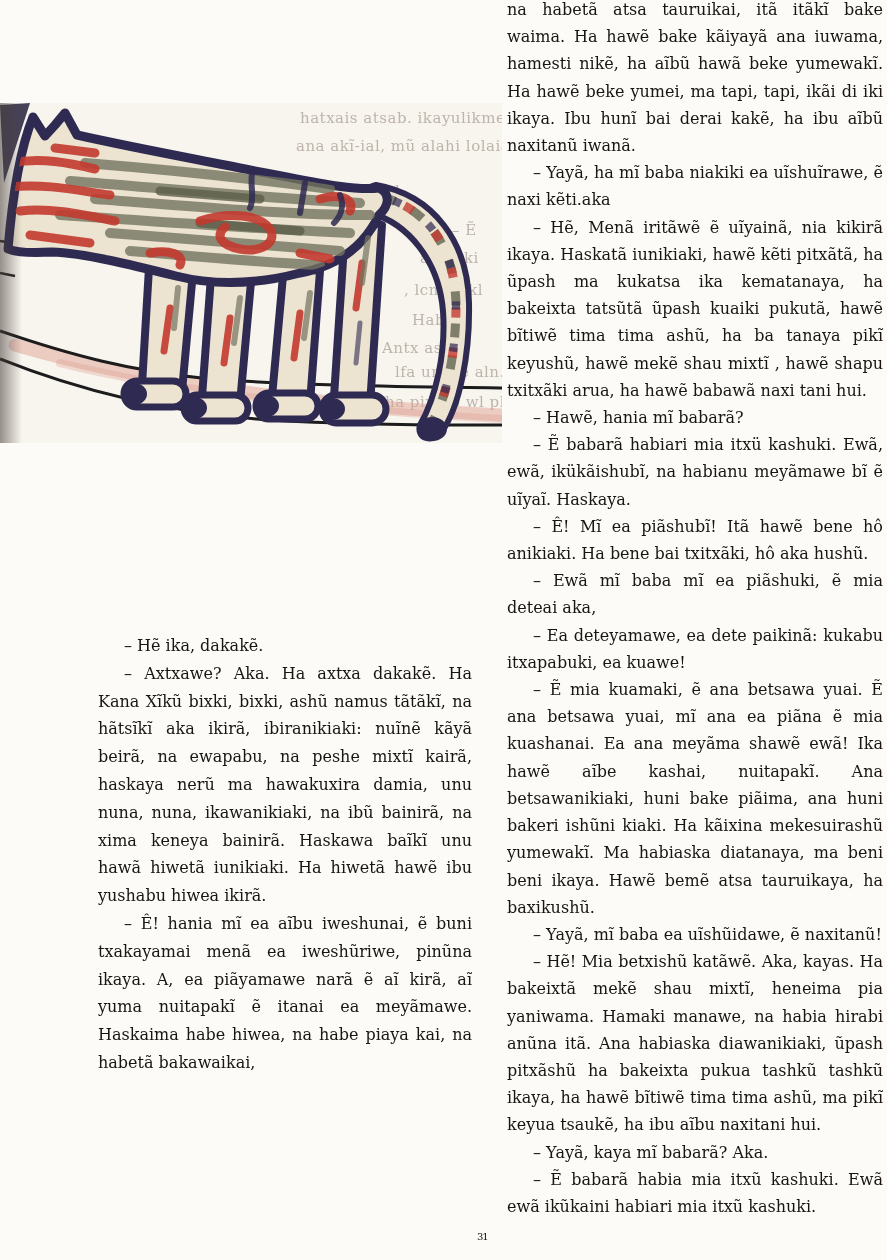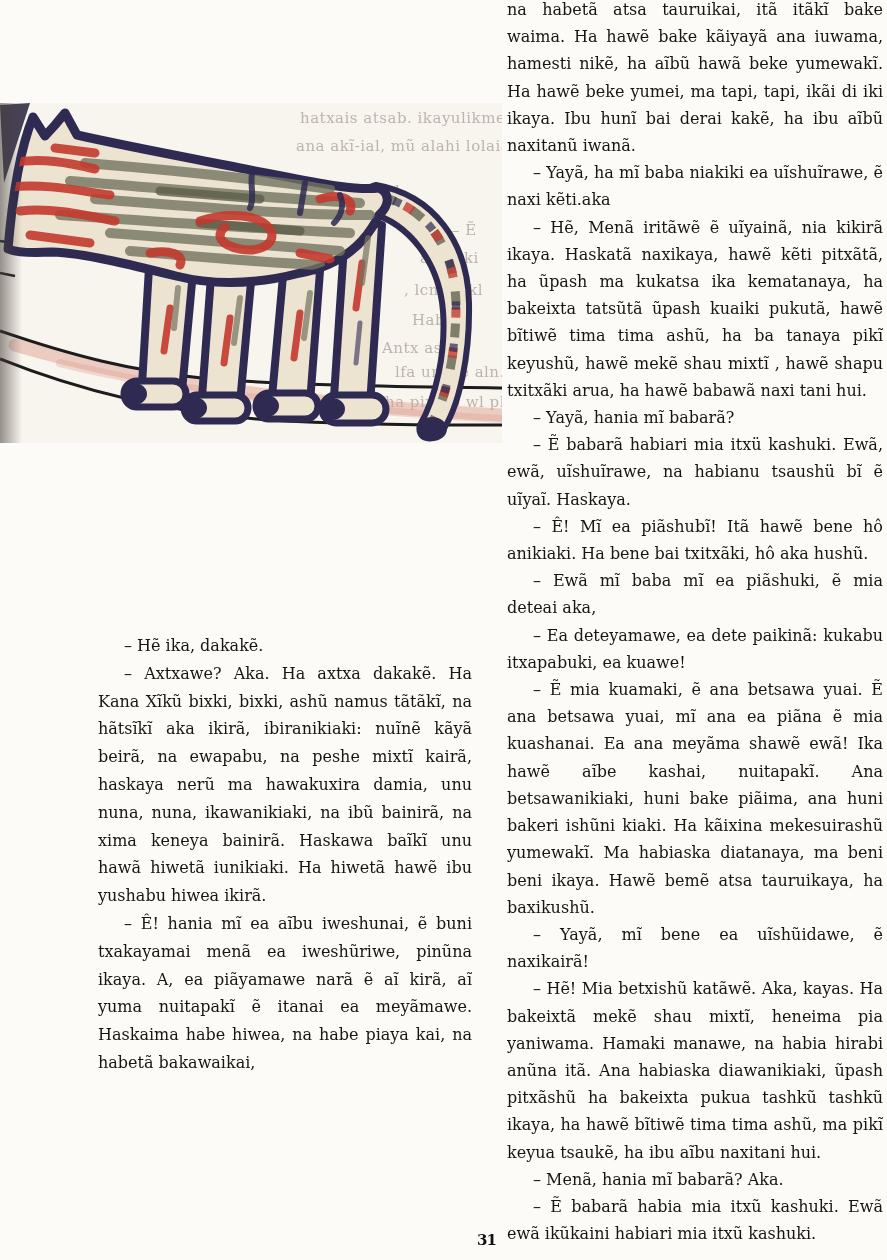--- a/index.html
+++ b/index.html
@@ -25,21 +25,21 @@
   
   .col{position:absolute;font-size:16px;}
   .col-left{left:98px;top:632px;width:374px;line-height:27.8px;}
   .col-right{left:507px;top:-4px;width:376px;line-height:27.2px;}
   .para{margin:0;text-align:justify;}
   .para.indent{text-indent:26px;}
   .u{}
   
   .pageno{
     position:absolute;left:477px;top:1231px;
-    font-weight:bold;font-size:15px;letter-spacing:-1px;color:#111;
+    font-weight:normal;font-size:10px;letter-spacing:-1px;color:#111;
   }
 </style>
 </head>
 <body>
 
 <div class="page">
 
   <div class="illustration">
     <div class="bleed">
         <span class="frag" style="left: 300px; top: 6px;">hatxais atsab. ikayulikme bũ hui. Haska</span>
@@ -158,27 +158,27 @@
   </div>
 
   <div class="col col-left">
       <p class="para indent">– Hẽ ika, dakakẽ.</p>
       <p class="para indent">– Axtxawe? Aka. Ha axtxa dakakẽ. Ha Kana Xĩkũ bixki, bixki, ashũ namus tãtãkĩ, na hãtsĩkĩ aka ikirã, ibiranikiaki: nuĩnẽ kãyã beirã, na ewapabu, na peshe mixtĩ kairã, haskaya nerũ ma hawakuxira damia, unu nuna, nuna, ikawanikiaki, na ibũ bainirã, na xima keneya bainirã. Haskawa baĩkĩ unu hawã hiwetã iunikiaki. Ha hiwetã hawẽ ibu yushabu hiwea ikirã.</p>
       <p class="para indent">– Ê! hania mĩ ea aĩbu iweshunai, ẽ buni txakayamai menã ea iweshũriwe, pinũna ikaya. A, ea piãyamawe narã ẽ aĩ kirã, aĩ yuma nuitapakĩ ẽ itanai ea meyãmawe. Haskaima habe hiwea, na habe piaya kai, na habetã bakawaikai,</p>
     </div>
   <div class="col col-right">
       <p class="para">na habetã atsa tauruikai, itã itãkĩ bake waima. Ha hawẽ bake kãiyayã ana iuwama, hamesti nikẽ, ha aĩbũ hawã beke yumewakĩ. Ha hawẽ beke yumei, ma tapi, tapi, ikãi di iki ikaya. Ibu hunĩ bai derai kakẽ, ha ibu aĩbũ naxitanũ iwanã.</p>
       <p class="para indent">– Yayã, ha mĩ baba niakiki ea uĩshuĩrawe, ẽ naxi kẽti.aka</p>
-      <p class="para indent">– Hẽ, Menã iritãwẽ ẽ uĩyainã, nia kikirã ikaya. Haskatã  naxikaya, hawẽ kẽti pitxãtã, ha ũpash ma kukatsa ika kematanaya, ha bakeixta tatsũtã ũpash kuaiki pukutã, hawẽ bĩtiwẽ tima tima ashũ, ha ba tanaya pikĩ keyushũ, hawẽ mekẽ shau mixtĩ , hawẽ shapu txitxãki arua, ha hawẽ babawã naxi tani hui.</p>
-      <p class="para indent">– Yayã, hania mĩ babarã?</p>
-      <p class="para indent">– Ẽ babarã habiari mia itxü kashuki. Ewã, ewã, uĩshuĩrawe, na habianu tsaushü bĩ ẽ uĩyaĩ. Haskaya.</p>
+      <p class="para indent">– Hẽ, Menã iritãwẽ ẽ uĩyainã, nia kikirã ikaya. Haskatã  iunikiaki, hawẽ kẽti pitxãtã, ha ũpash ma kukatsa ika kematanaya, ha bakeixta tatsũtã ũpash kuaiki pukutã, hawẽ bĩtiwẽ tima tima ashũ, ha ba tanaya pikĩ keyushũ, hawẽ mekẽ shau mixtĩ , hawẽ shapu txitxãki arua, ha hawẽ babawã naxi tani hui.</p>
+      <p class="para indent">– Hawẽ, hania mĩ babarã?</p>
+      <p class="para indent">– Ẽ babarã habiari mia itxü kashuki. Ewã, ewã, ikükãishubĩ, na habianu meyãmawe bĩ ẽ uĩyaĩ. Haskaya.</p>
       <p class="para indent">– Ê! Mĩ ea piãshubĩ! Itã hawẽ bene hô anikiaki. Ha bene bai txitxãki, hô aka hushũ.</p>
       <p class="para indent">– Ewã mĩ baba mĩ ea piãshuki, ẽ mia deteai <span class="u">aka,</span></p>
       <p class="para indent">– Ea deteyamawe, ea dete paikinã: kukabu itxapabuki, ea kuawe!</p>
       <p class="para indent">– Ẽ mia kuamaki, ẽ ana betsawa yuai. Ẽ ana betsawa yuai, mĩ ana ea piãna ẽ mia kuashanai. Ea ana meyãma shawẽ ewã! Ika hawẽ aĩbe kashai, nuitapakĩ. Ana betsawanikiaki, huni bake piãima, ana huni bakeri ishũni kiaki. Ha kãixina mekesuirashũ yumewakĩ. Ma habiaska diatanaya, ma beni beni ikaya. Hawẽ bemẽ atsa tauruikaya, ha baxikushũ.</p>
-      <p class="para indent">– Yayã, mĩ bene ea uĩshũidawe, ẽ naxikairã!</p>
+      <p class="para indent">– Yayã, mĩ baba ea uĩshũidawe, ẽ naxitanũ!</p>
       <p class="para indent">– Hẽ! Mia betxishũ katãwẽ. Aka, kayas. Ha bakeixtã mekẽ shau mixtĩ, heneima pia yaniwama. Hamaki manawe, na habia hirabi anũna itã. Ana habiaska diawanikiaki, ũpash pitxãshũ ha bakeixta pukua tashkũ tashkũ ikaya, ha hawẽ bĩtiwẽ tima tima ashũ, ma pikĩ keyua tsaukẽ, ha ibu aĩbu naxitani hui.</p>
-      <p class="para indent">– Menã, hania mĩ babarã? Aka.</p>
+      <p class="para indent">– Yayã, kaya mĩ babarã? Aka.</p>
       <p class="para indent">– Ẽ babarã habia mia itxũ kashuki. Ewã ewã ikũkaini habiari mia itxũ kashuki.</p>
     </div>
 
   <div class="pageno">31</div>
 </div>
 
 </body></html>

